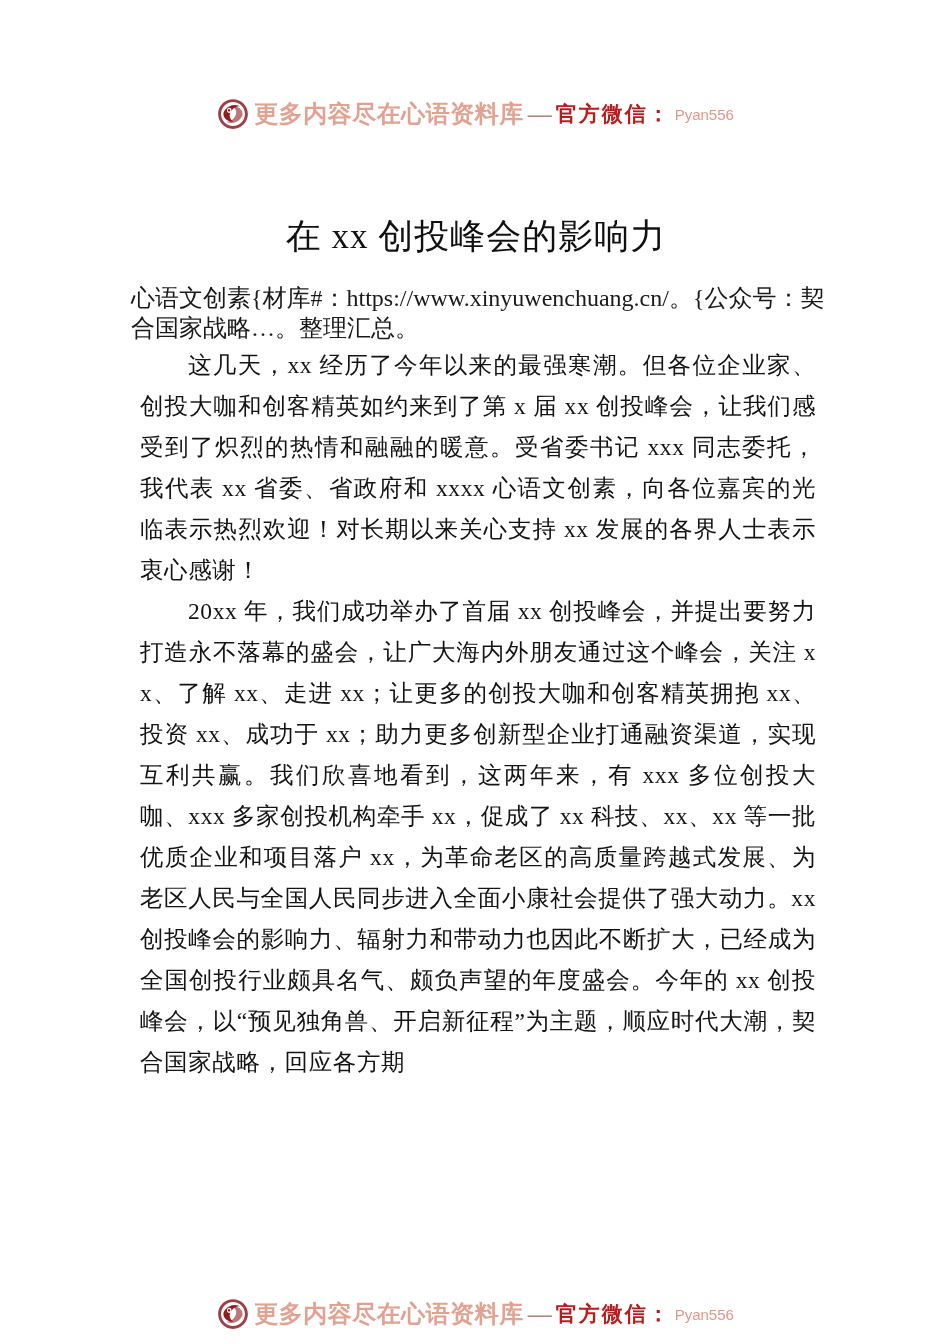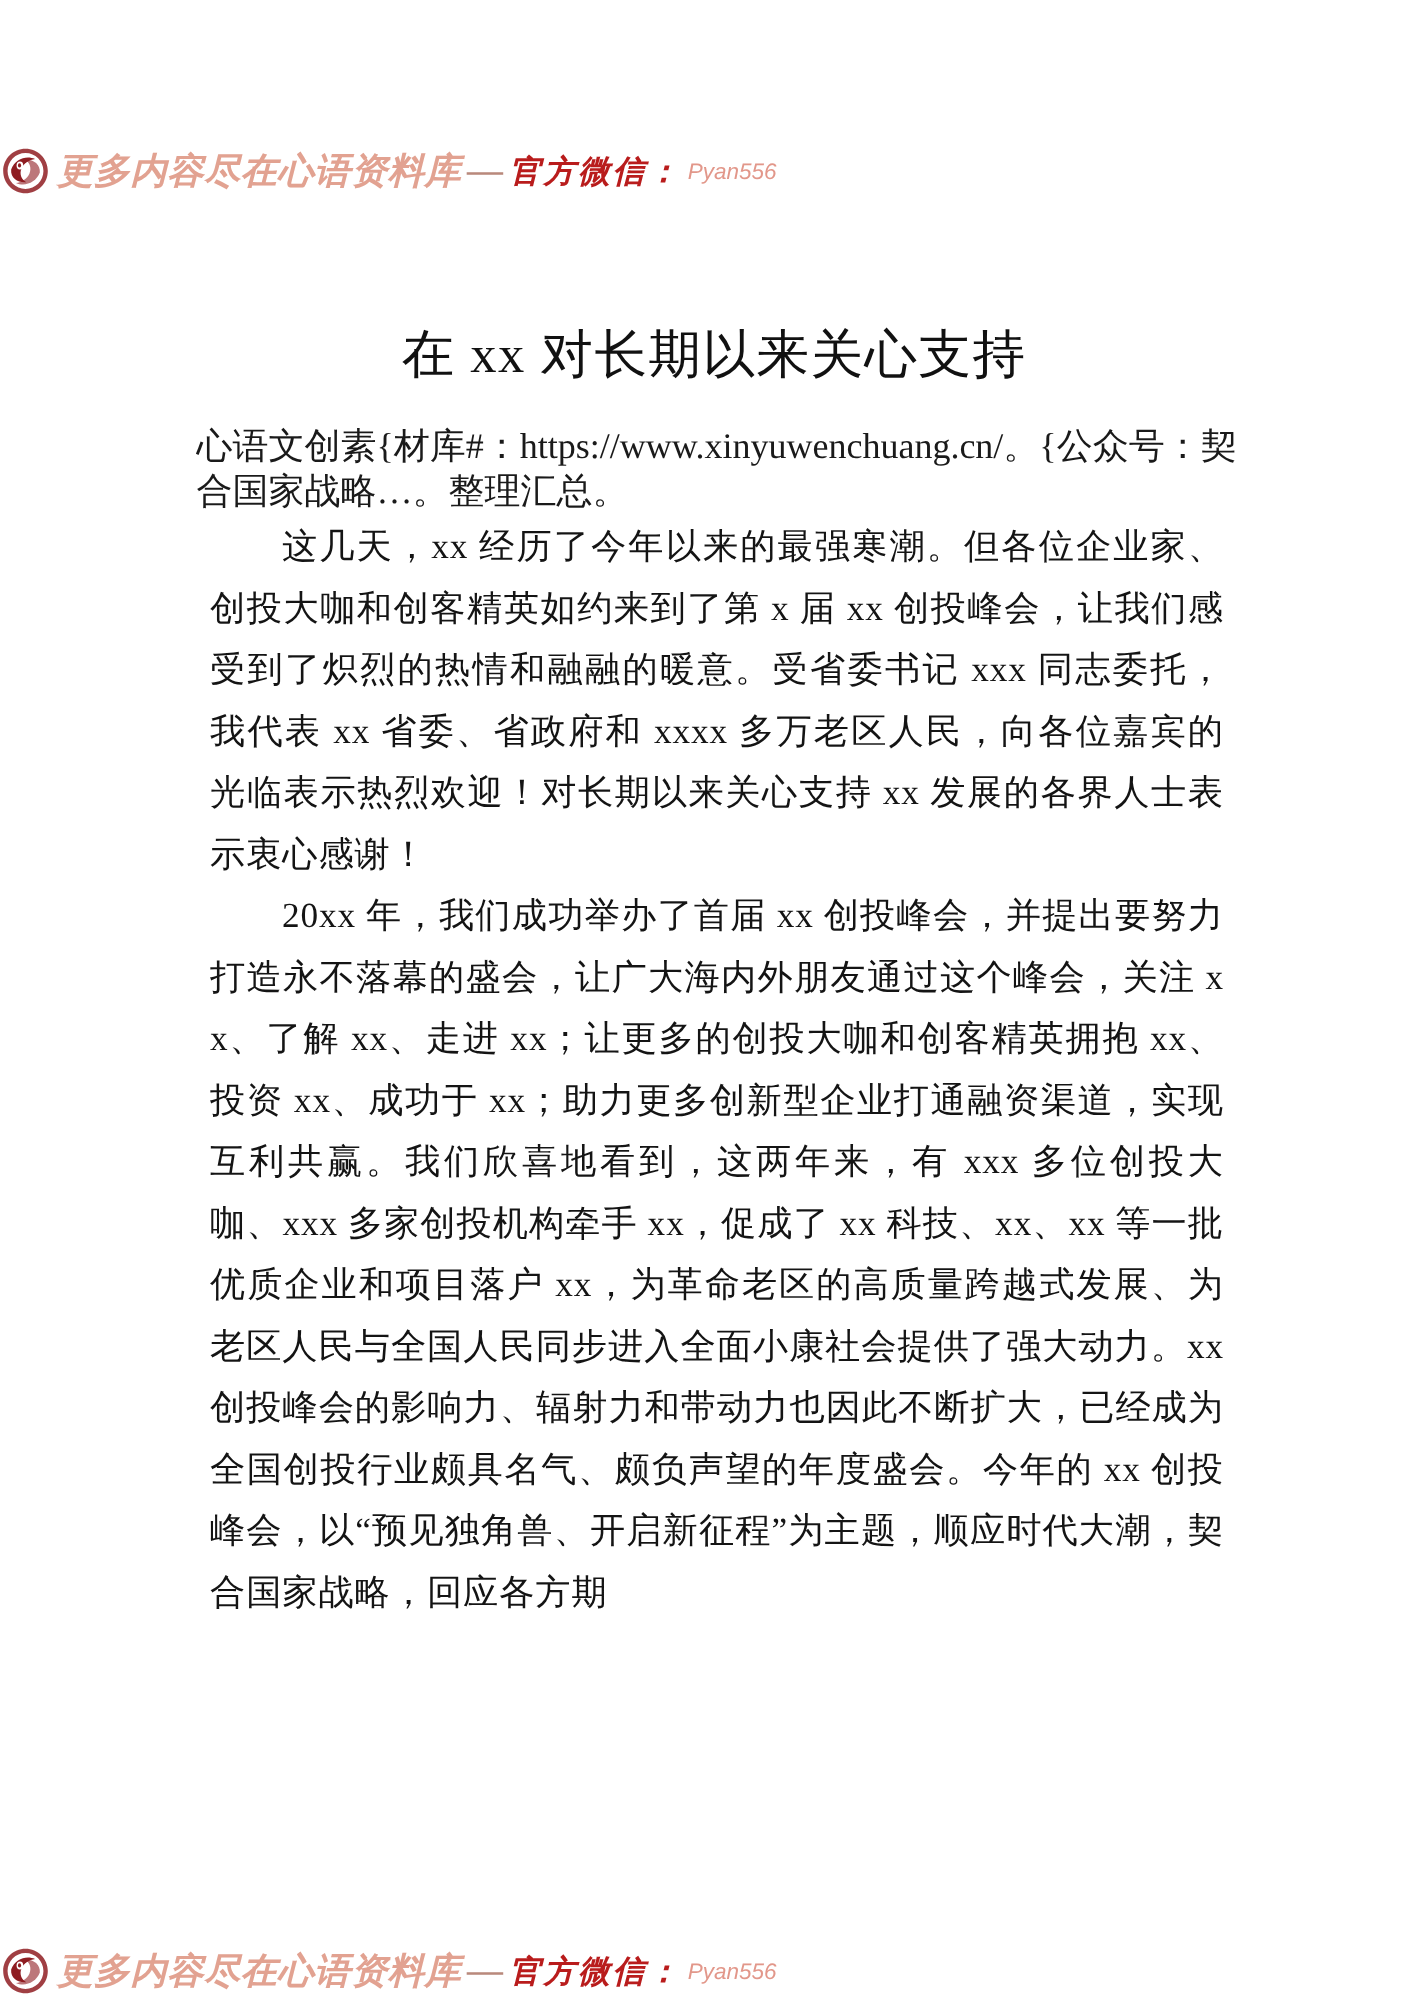--- a/index.html
+++ b/index.html
@@ -23,24 +23,24 @@
     background: #ffffff;
   }
 
   
   .watermark {
     position: absolute;
     left: 0;
     right: 0;
     display: flex;
     align-items: center;
+    justify-content: center;
     gap: 4px;
     white-space: nowrap;
     user-select: none;
-    font-style: italic;
   }
   .watermark-header { top: 97px; }
   .watermark-footer { top: 1297px; }
 
   .wm-logo {
     width: 34px;
     height: 34px;
     flex: 0 0 auto;
     display: block;
   }
@@ -142,26 +142,26 @@
       <path d="M50 34 C45 47 31 52 20 47 C27 46 34 42 37 35 C40 28 37 21 31 18 C41 17 51 23 50 34 Z" fill="#8f1d22" opacity="0.6"></path>
       <ellipse cx="25" cy="25" rx="4.2" ry="5" fill="#ffffff"></ellipse>
       <ellipse cx="24.5" cy="25" rx="2" ry="2.6" fill="#8f1d22"></ellipse>
     </svg>
     <span class="wm-main">更多内容尽在心语资料库</span>
       <span class="wm-dash">—</span>
       <span class="wm-label">官方微信：</span>
       <span class="wm-id">Pyan556</span>
   </div>
 
-  <h1 class="doc-title">在 xx 对长期以来关心支持</h1>
+  <h1 class="doc-title">在 xx 创投峰会的影响力</h1>
 
   <div class="doc-source">心语文创素{材库#：https://www.xinyuwenchuang.cn/。{公众号：契合国家战略…。整理汇总。</div>
 
   <div class="doc-body">
-    <p class="para para-indent">这几天，xx 经历了今年以来的最强寒潮。但各位企业家、创投大咖和创客精英如约来到了第 x 届 xx 创投峰会，让我们感受到了炽烈的热情和融融的暖意。受省委书记 xxx 同志委托，我代表 xx 省委、省政府和 xxxx 多万老区人民，向各位嘉宾的光临表示热烈欢迎！对长期以来关心支持 xx 发展的各界人士表示衷心感谢！</p>
+    <p class="para para-indent">这几天，xx 经历了今年以来的最强寒潮。但各位企业家、创投大咖和创客精英如约来到了第 x 届 xx 创投峰会，让我们感受到了炽烈的热情和融融的暖意。受省委书记 xxx 同志委托，我代表 xx 省委、省政府和 xxxx 心语文创素，向各位嘉宾的光临表示热烈欢迎！对长期以来关心支持 xx 发展的各界人士表示衷心感谢！</p>
     <p class="para para-indent">20xx 年，我们成功举办了首届 xx 创投峰会，并提出要努力打造永不落幕的盛会，让广大海内外朋友通过这个峰会，关注 xx、了解 xx、走进 xx；让更多的创投大咖和创客精英拥抱 xx、投资 xx、成功于 xx；助力更多创新型企业打通融资渠道，实现互利共赢。我们欣喜地看到，这两年来，有 xxx 多位创投大咖、xxx 多家创投机构牵手 xx，促成了 xx 科技、xx、xx 等一批优质企业和项目落户 xx，为革命老区的高质量跨越式发展、为老区人民与全国人民同步进入全面小康社会提供了强大动力。xx 创投峰会的影响力、辐射力和带动力也因此不断扩大，已经成为全国创投行业颇具名气、颇负声望的年度盛会。今年的 xx 创投峰会，以“预见独角兽、开启新征程”为主题，顺应时代大潮，契合国家战略，回应各方期</p>
   </div>
 
   <div class="watermark watermark-footer">
     <svg class="wm-logo" viewBox="0 0 64 64" aria-hidden="true">
       <path d="M32 4 C16.5 4 4 16.5 4 32 C4 47.5 16.5 60 32 60 C47.5 60 60 47.5 60 32 C60 16.5 47.5 4 32 4 Z M32 9.5 C44.4 9.5 54.5 19.6 54.5 32 C54.5 44.4 44.4 54.5 32 54.5 C19.6 54.5 9.5 44.4 9.5 32 C9.5 19.6 19.6 9.5 32 9.5 Z" fill="#8f1d22" opacity="0.85"></path>
       <path d="M14 30 C19 17 33 12 44 17 C37 18 30 22 27 29 C24 36 27 43 33 46 C23 47 13 41 14 30 Z" fill="#8f1d22"></path>
       <path d="M50 34 C45 47 31 52 20 47 C27 46 34 42 37 35 C40 28 37 21 31 18 C41 17 51 23 50 34 Z" fill="#8f1d22" opacity="0.6"></path>
       <ellipse cx="25" cy="25" rx="4.2" ry="5" fill="#ffffff"></ellipse>
       <ellipse cx="24.5" cy="25" rx="2" ry="2.6" fill="#8f1d22"></ellipse>

